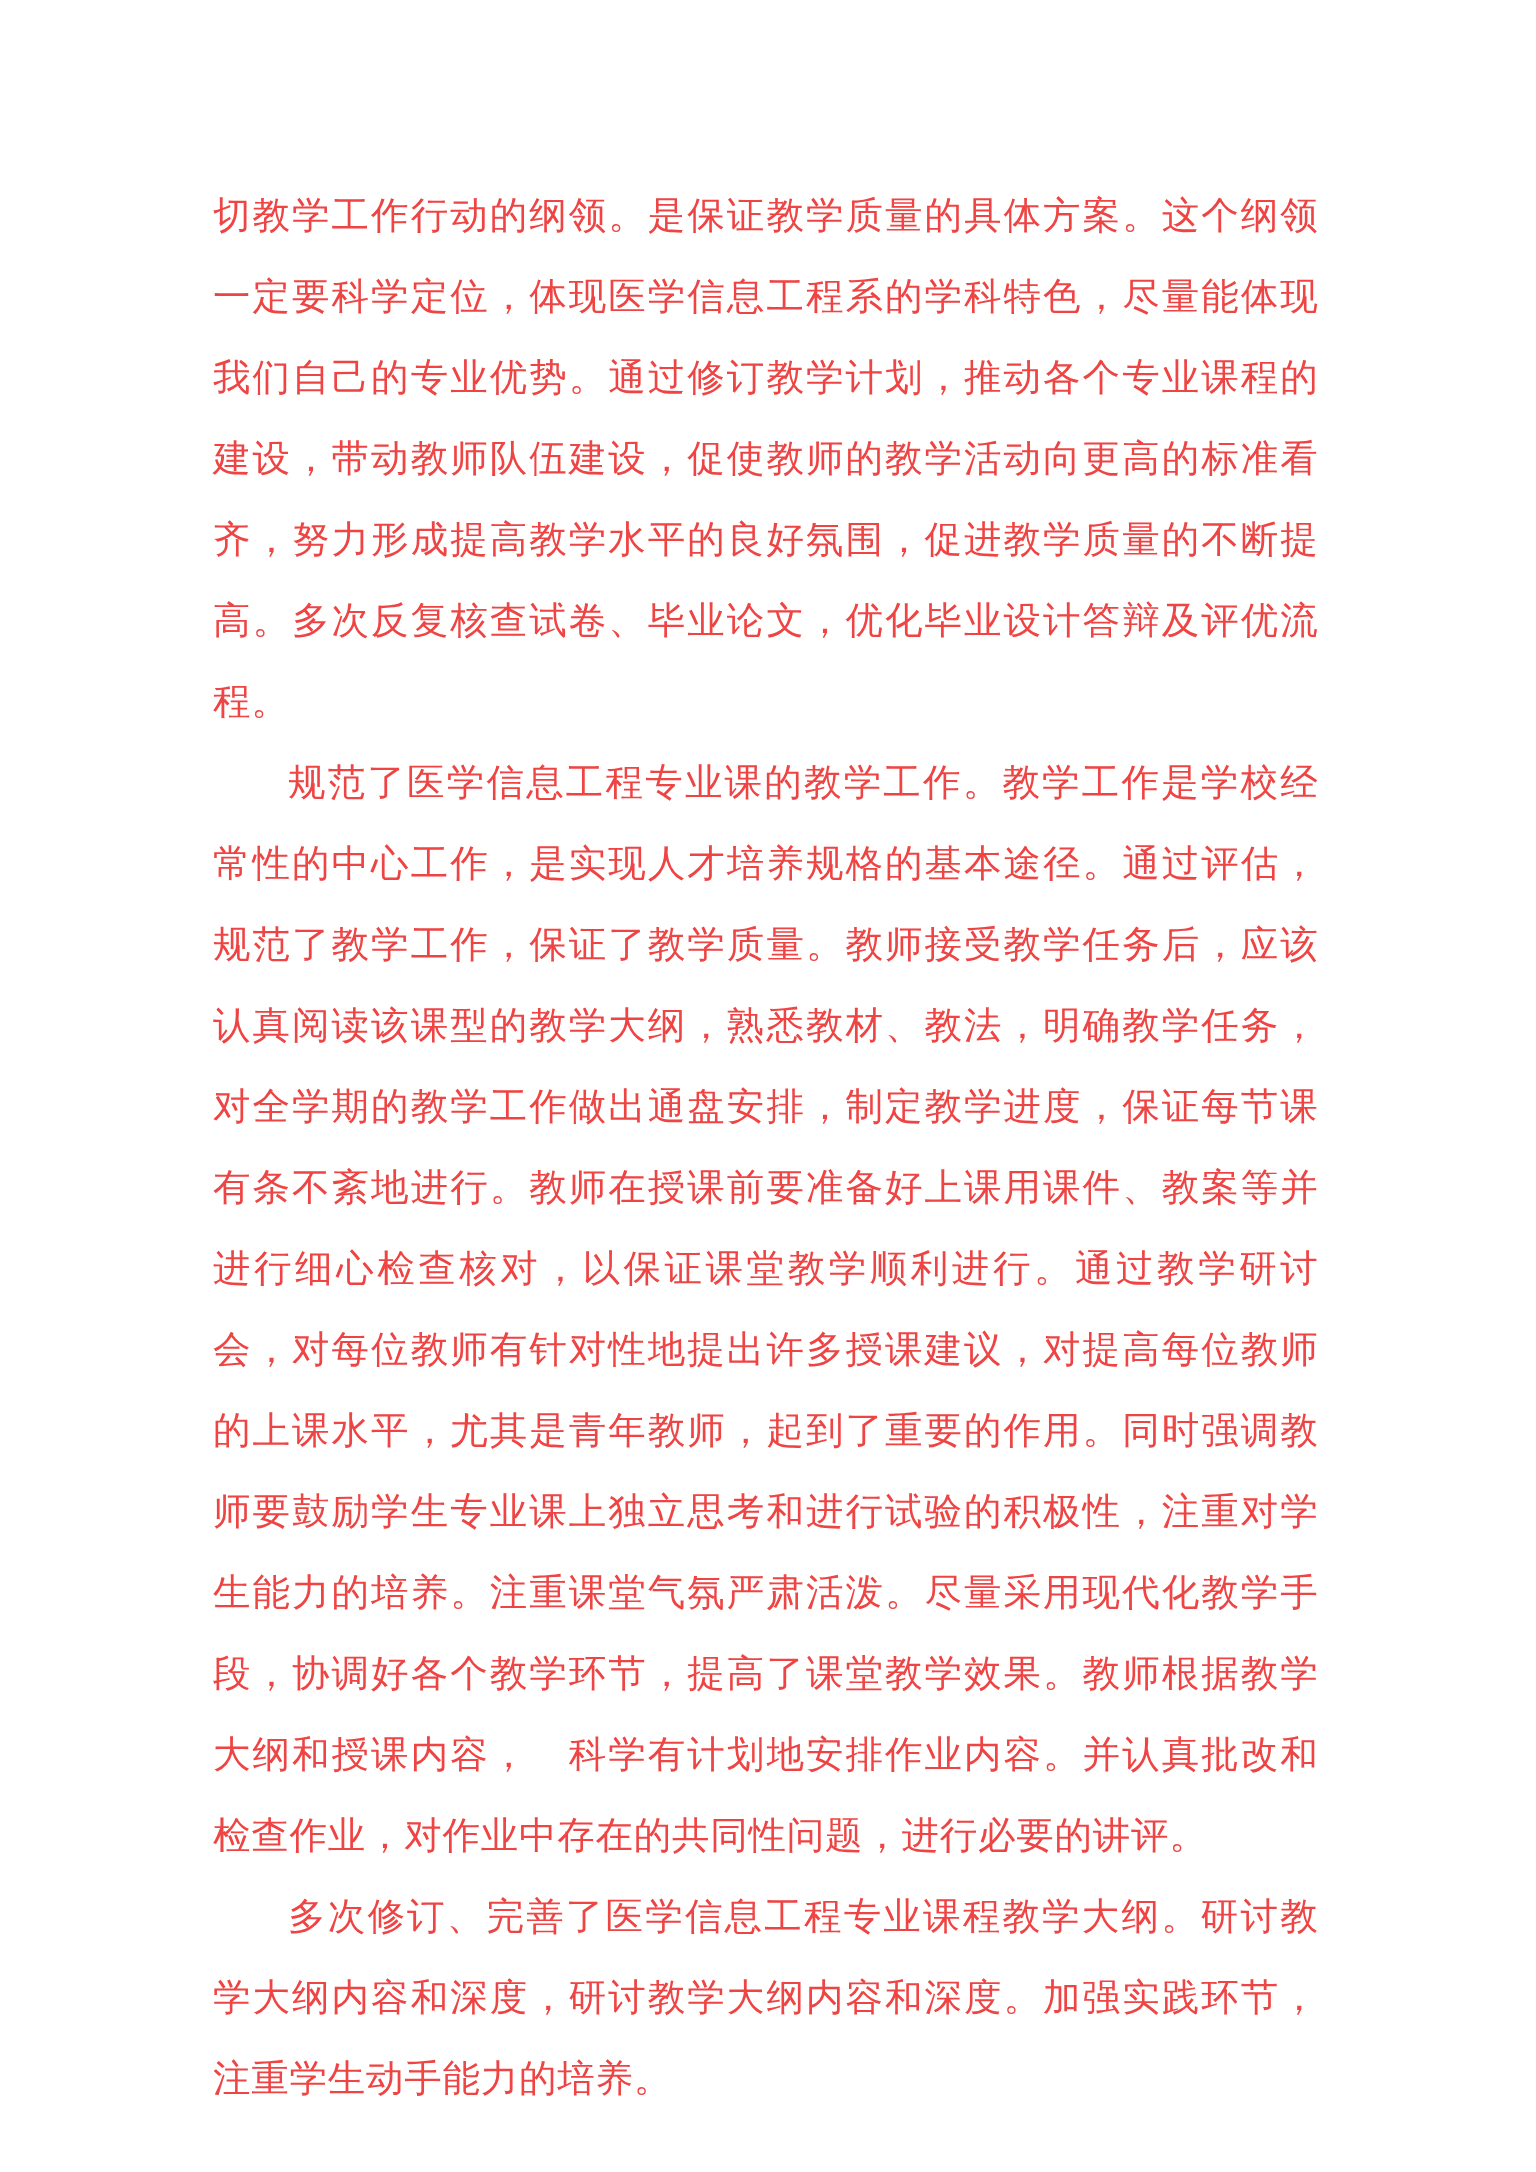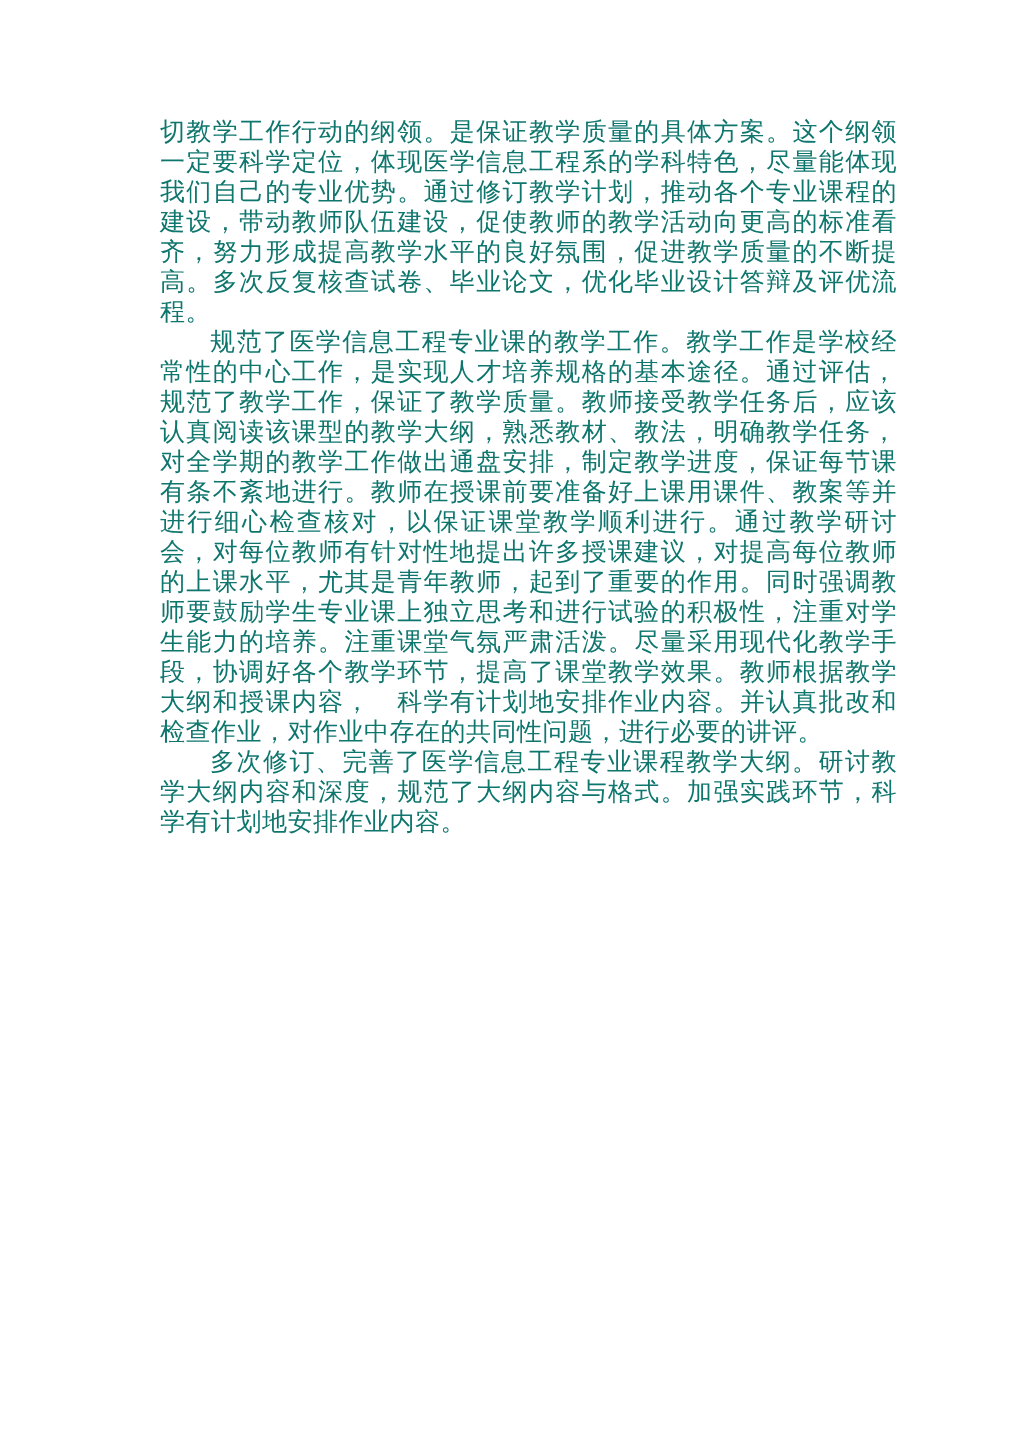--- a/index.html
+++ b/index.html
@@ -10,40 +10,40 @@
   .page {
     position: relative;
     width: 1024px;
     height: 1448px;
     background: #ffffff;
     overflow: hidden;
     font-family: "DejaVu Serif", "Liberation Serif", serif;
   }
   .content {
     position: absolute;
-    left: 160px;
+    left: 142px;
     top: 117px;
     width: 737px;
-    color: #0f766e;
+    color: #ef4444;
     font-size: 25px;
-    line-height: 30px;
+    line-height: 54px;
     text-align: justify;
     text-justify: inter-ideograph;
     letter-spacing: 0.5px;
   }
   .content p {
     margin: 0;
     padding: 0;
   }
   .content p.indent {
     text-indent: 2em;
   }
 </style>
 </head>
 <body>
 
 <div class="page">
   <div class="content">
     <p class="para">切教学工作行动的纲领。是保证教学质量的具体方案。这个纲领一定要科学定位，体现医学信息工程系的学科特色，尽量能体现我们自己的专业优势。通过修订教学计划，推动各个专业课程的建设，带动教师队伍建设，促使教师的教学活动向更高的标准看齐，努力形成提高教学水平的良好氛围，促进教学质量的不断提高。多次反复核查试卷、毕业论文，优化毕业设计答辩及评优流程。</p>
     <p class="para indent">规范了医学信息工程专业课的教学工作。教学工作是学校经常性的中心工作，是实现人才培养规格的基本途径。通过评估，规范了教学工作，保证了教学质量。教师接受教学任务后，应该认真阅读该课型的教学大纲，熟悉教材、教法，明确教学任务，对全学期的教学工作做出通盘安排，制定教学进度，保证每节课有条不紊地进行。教师在授课前要准备好上课用课件、教案等并进行细心检查核对，以保证课堂教学顺利进行。通过教学研讨会，对每位教师有针对性地提出许多授课建议，对提高每位教师的上课水平，尤其是青年教师，起到了重要的作用。同时强调教师要鼓励学生专业课上独立思考和进行试验的积极性，注重对学生能力的培养。注重课堂气氛严肃活泼。尽量采用现代化教学手段，协调好各个教学环节，提高了课堂教学效果。教师根据教学大纲和授课内容，　科学有计划地安排作业内容。并认真批改和检查作业，对作业中存在的共同性问题，进行必要的讲评。</p>
-    <p class="para indent">多次修订、完善了医学信息工程专业课程教学大纲。研讨教学大纲内容和深度，规范了大纲内容与格式。加强实践环节，科学有计划地安排作业内容。</p>
+    <p class="para indent">多次修订、完善了医学信息工程专业课程教学大纲。研讨教学大纲内容和深度，研讨教学大纲内容和深度。加强实践环节，注重学生动手能力的培养。</p>
   </div>
 </div>
 
 </body></html>

